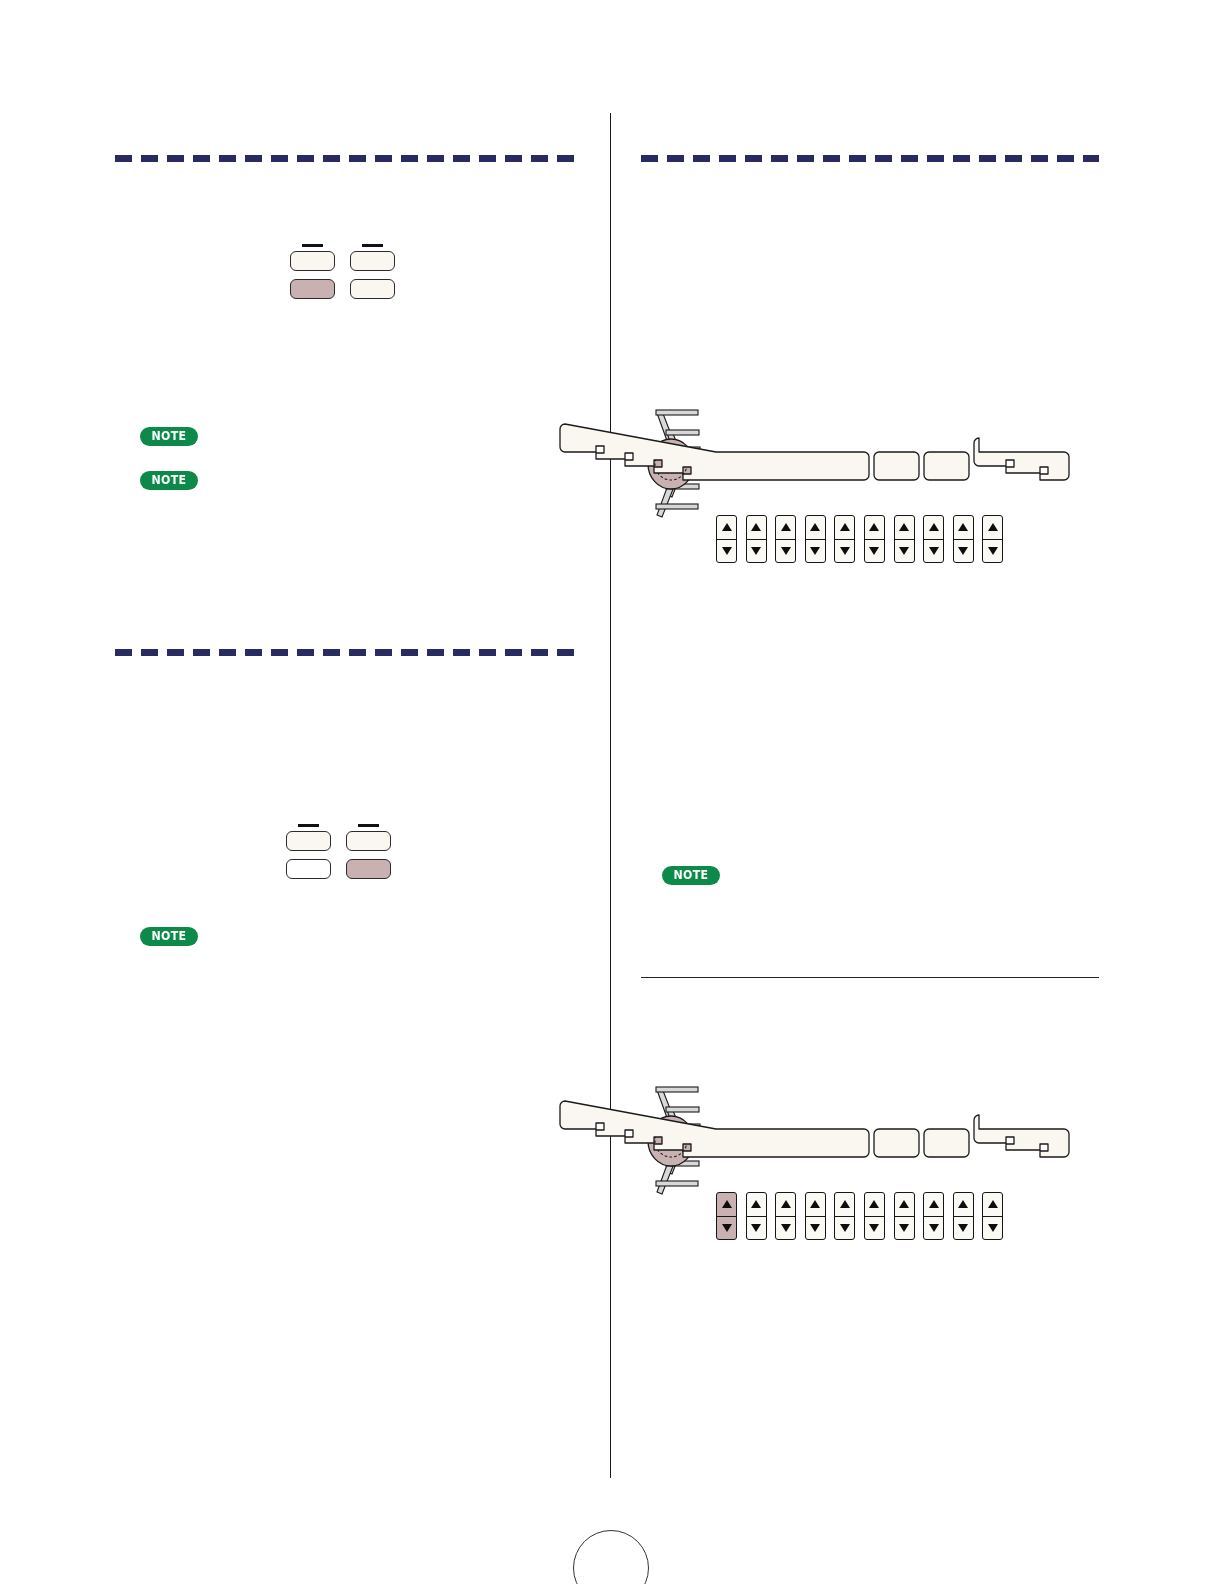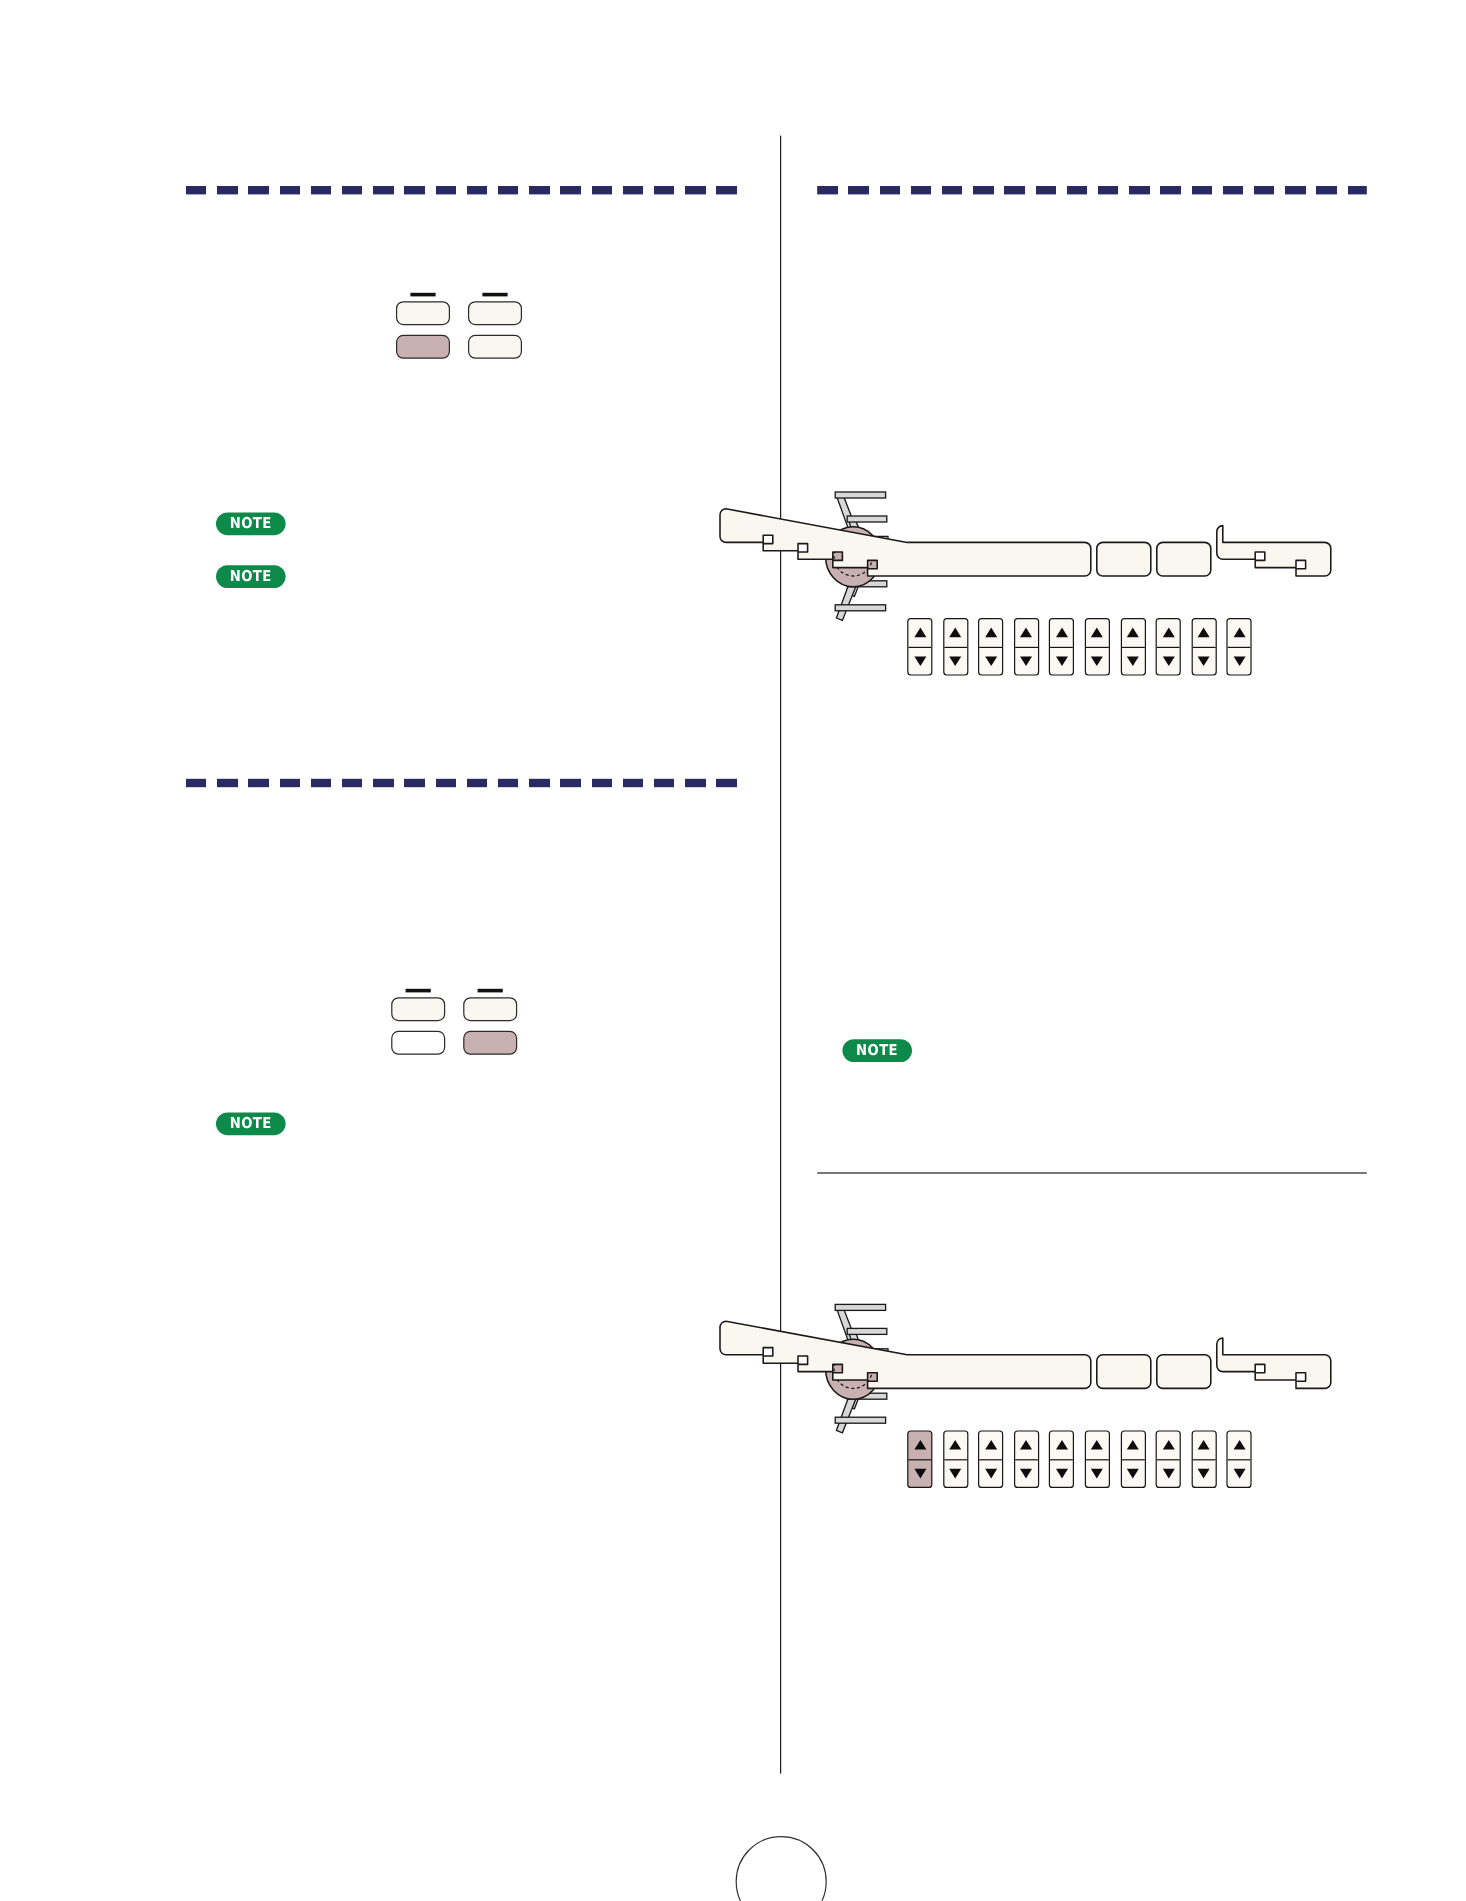--- a/index.html
+++ b/index.html
@@ -6,21 +6,21 @@
 
   body {
     width: 1222px;
     height: 1584px;
     background: #ffffff;
     font-family: "Liberation Sans", sans-serif;
     position: relative;
     overflow: hidden;
   }
 
-  .page { position: absolute; inset: 0; margin-left: 40px; }
+  .page { position: absolute; inset: 0; }
 
   
   .col-divider {
     position: absolute;
     left: 610px;
     top: 113px;
     width: 1px;
     height: 1365px;
     background: #1a1a1a;
   }

